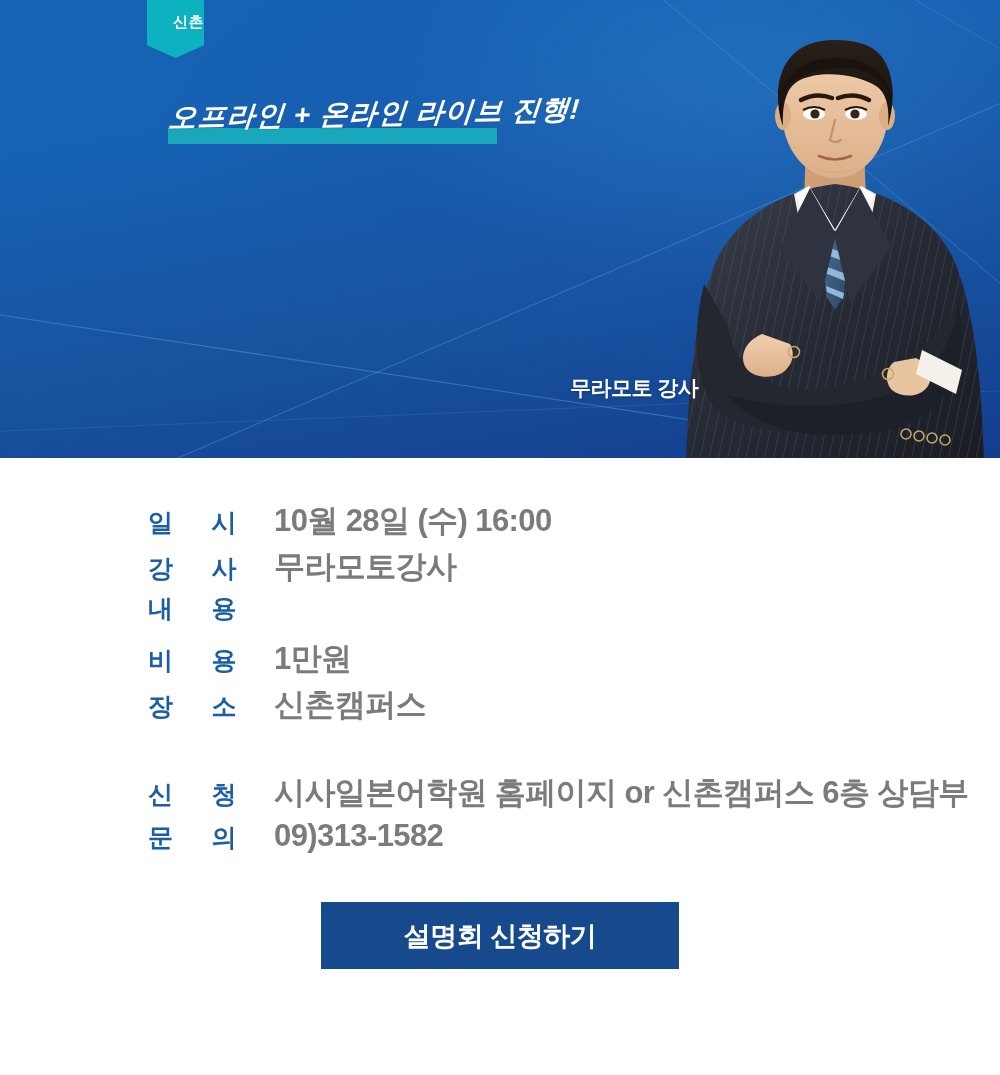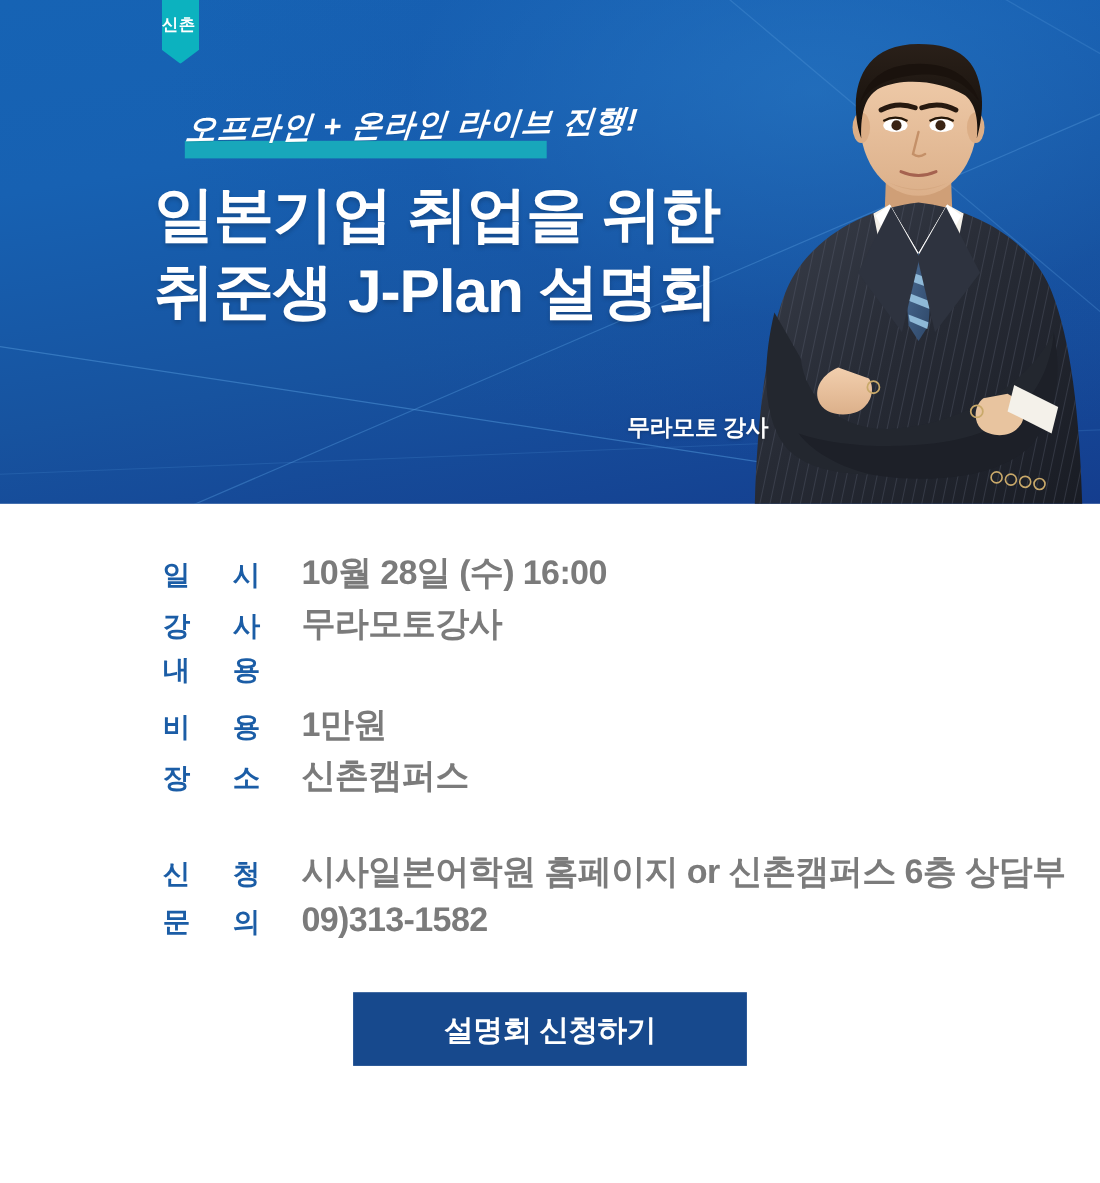--- a/index.html
+++ b/index.html
@@ -20,24 +20,24 @@
   .hero-radial {
     position:absolute; inset:0;
     background:radial-gradient(ellipse 820px 470px at 74% 18%, rgba(42,120,196,.55) 0%, rgba(24,85,170,.22) 45%, rgba(0,0,0,0) 72%);
     pointer-events:none;
   }
   .hero-lines { position:absolute; inset:0; pointer-events:none; }
 
   
   .ribbon {
     position:absolute; left:147px; top:0;
-    width:34px; height:58px;
+    width:57px; height:58px;
     background:#0cb2bf;
     clip-path:polygon(0 0,100% 0,100% 78%,50% 100%,0 78%);
-    display:flex; align-items:flex-start; justify-content:flex-start;
+    display:flex; align-items:flex-start; justify-content:flex-end;
     padding-top:13px;
     z-index:4;
   }
   .ribbon-label {
     color:#ffffff; font-size:15px; font-weight:700; letter-spacing:.5px;
   }
 
   
   .eyebrow-wrap {
     position:absolute; left:147px; top:95px; z-index:4;
@@ -158,24 +158,20 @@
 
   <div class="ribbon">
     <div class="ribbon-label">신촌</div>
   </div>
 
   <div class="eyebrow-wrap">
     <div class="eyebrow-hl"></div>
     <div class="eyebrow">오프라인 + 온라인 라이브 진행!</div>
   </div>
 
-  <div class="title">
-    <div>일본기업 취업을 위한</div>
-    <div class="title-l2">취준생 J-Plan 설명회</div>
-  </div>
 
   <div class="instructor">무라모토 강사</div>
 
   <svg class="person" viewBox="0 0 330 430">
     <defs>
       <linearGradient id="suitG" x1="0" y1="0" x2="1" y2="1">
         <stop offset="0%" stop-color="#3a3f4b"></stop>
         <stop offset="45%" stop-color="#272b35"></stop>
         <stop offset="100%" stop-color="#191c24"></stop>
       </linearGradient>

